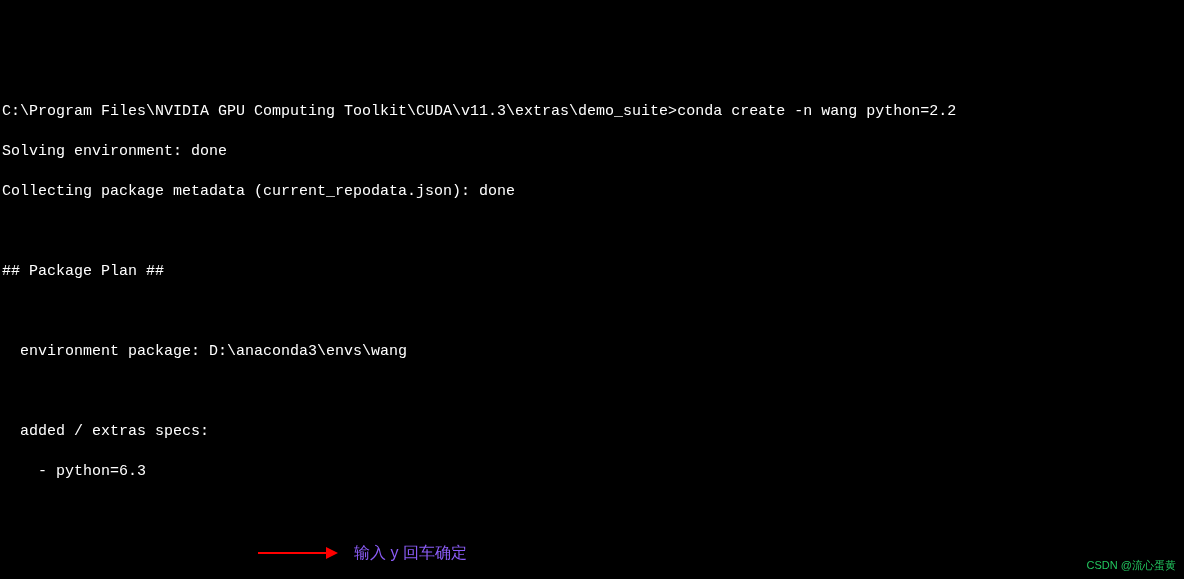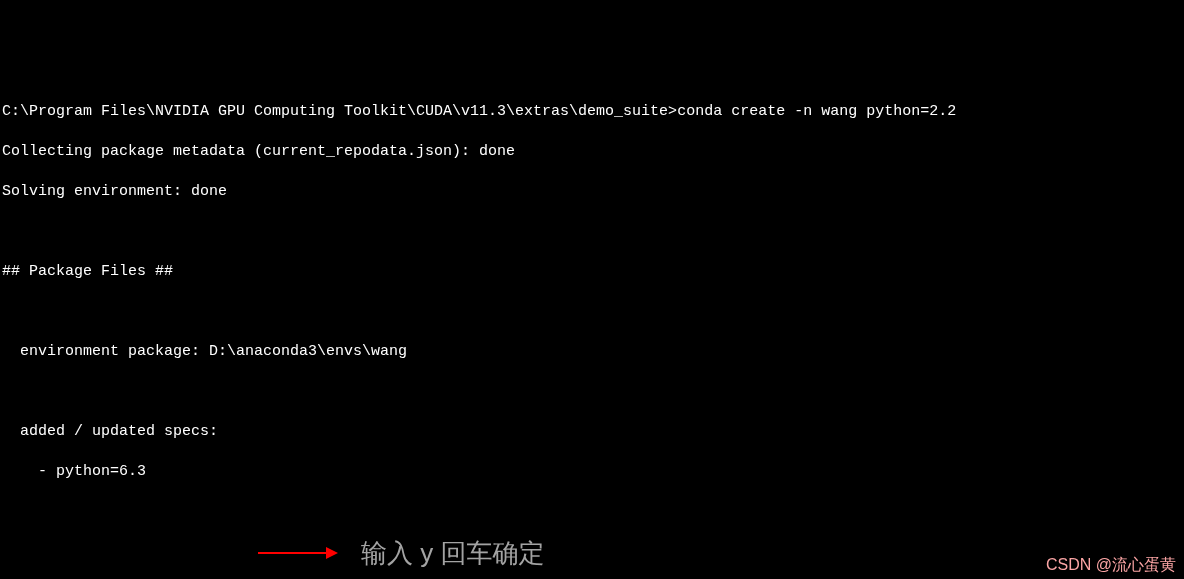--- a/index.html
+++ b/index.html
@@ -54,52 +54,52 @@
       right: 0;
       top: 50%;
       width: 0;
       height: 0;
       border-left: 12px solid #ff0000;
       border-top: 6px solid transparent;
       border-bottom: 6px solid transparent;
       transform: translateY(-50%);
     }
     .annotation-text {
-      color: #a3a3a3;
+      color: #8b5cf6;
       font-family: "Microsoft YaHei", "SimHei", sans-serif;
-      font-size: 26px;
-      margin-left: 23px;
+      font-size: 16px;
+      margin-left: 16px;
     }
     .watermark {
       position: absolute;
       right: 8px;
       bottom: 4px;
-      color: #fca5a5;
+      color: #22c55e;
       font-family: "Microsoft YaHei", sans-serif;
-      font-size: 16px;
+      font-size: 11px;
     }
     .blank-line {
       height: 20px;
     }
   </style>
 </head>
 <body>
 
 
 
 <div class="terminal">
 <div><span>C:\Program Files\NVIDIA GPU Computing Toolkit\CUDA\v11.3\extras\demo_suite&gt;</span><span>conda create -n wang python=2.2</span></div>
+<div>Solving environment: done</div>
 <div>Collecting package metadata (current_repodata.json): done</div>
-<div>Solving environment: done</div>
 <div class="blank-line"></div>
-<div>## Package Files ##</div>
+<div>## Package Plan ##</div>
 <div class="blank-line"></div>
 <div class="indent1"><span>environment package: </span><span>D:\anaconda3\envs\wang</span></div>
 <div class="blank-line"></div>
-<div class="indent1">added / updated specs:</div>
+<div class="indent1">added / extras specs:</div>
 <div class="indent2">- python=6.3</div>
 <div class="blank-line"></div>
 <div class="blank-line"></div>
 
 
 
 
 
 
 </div>

